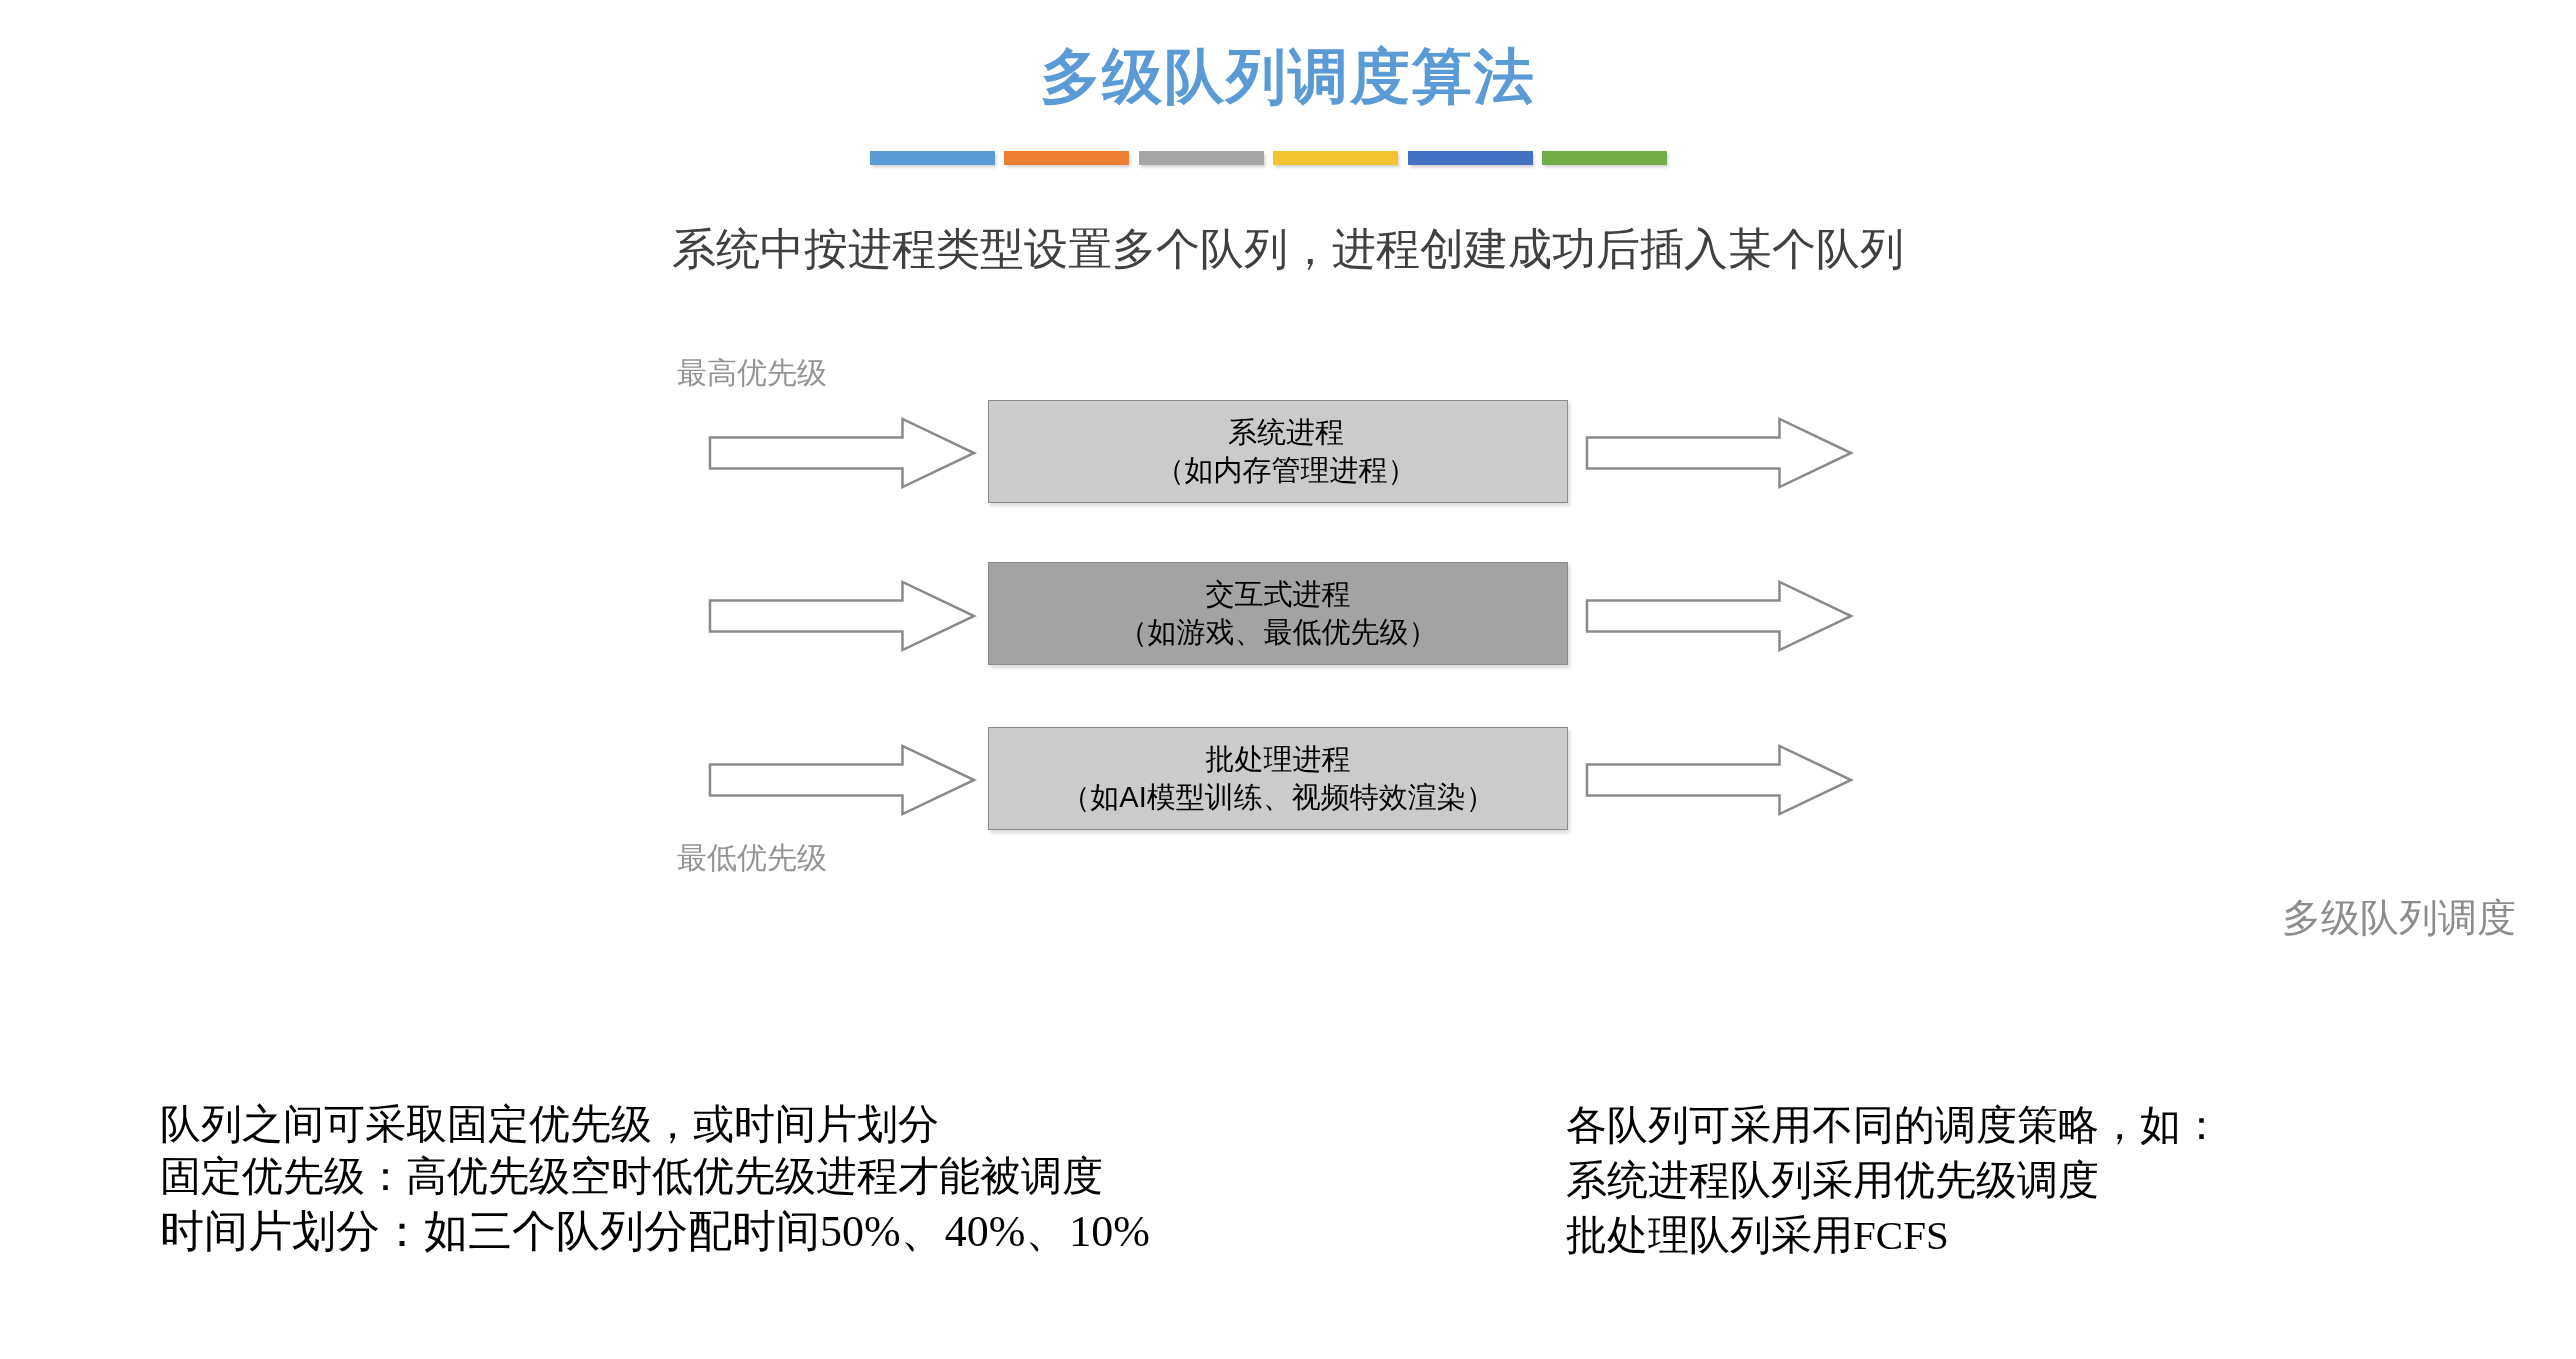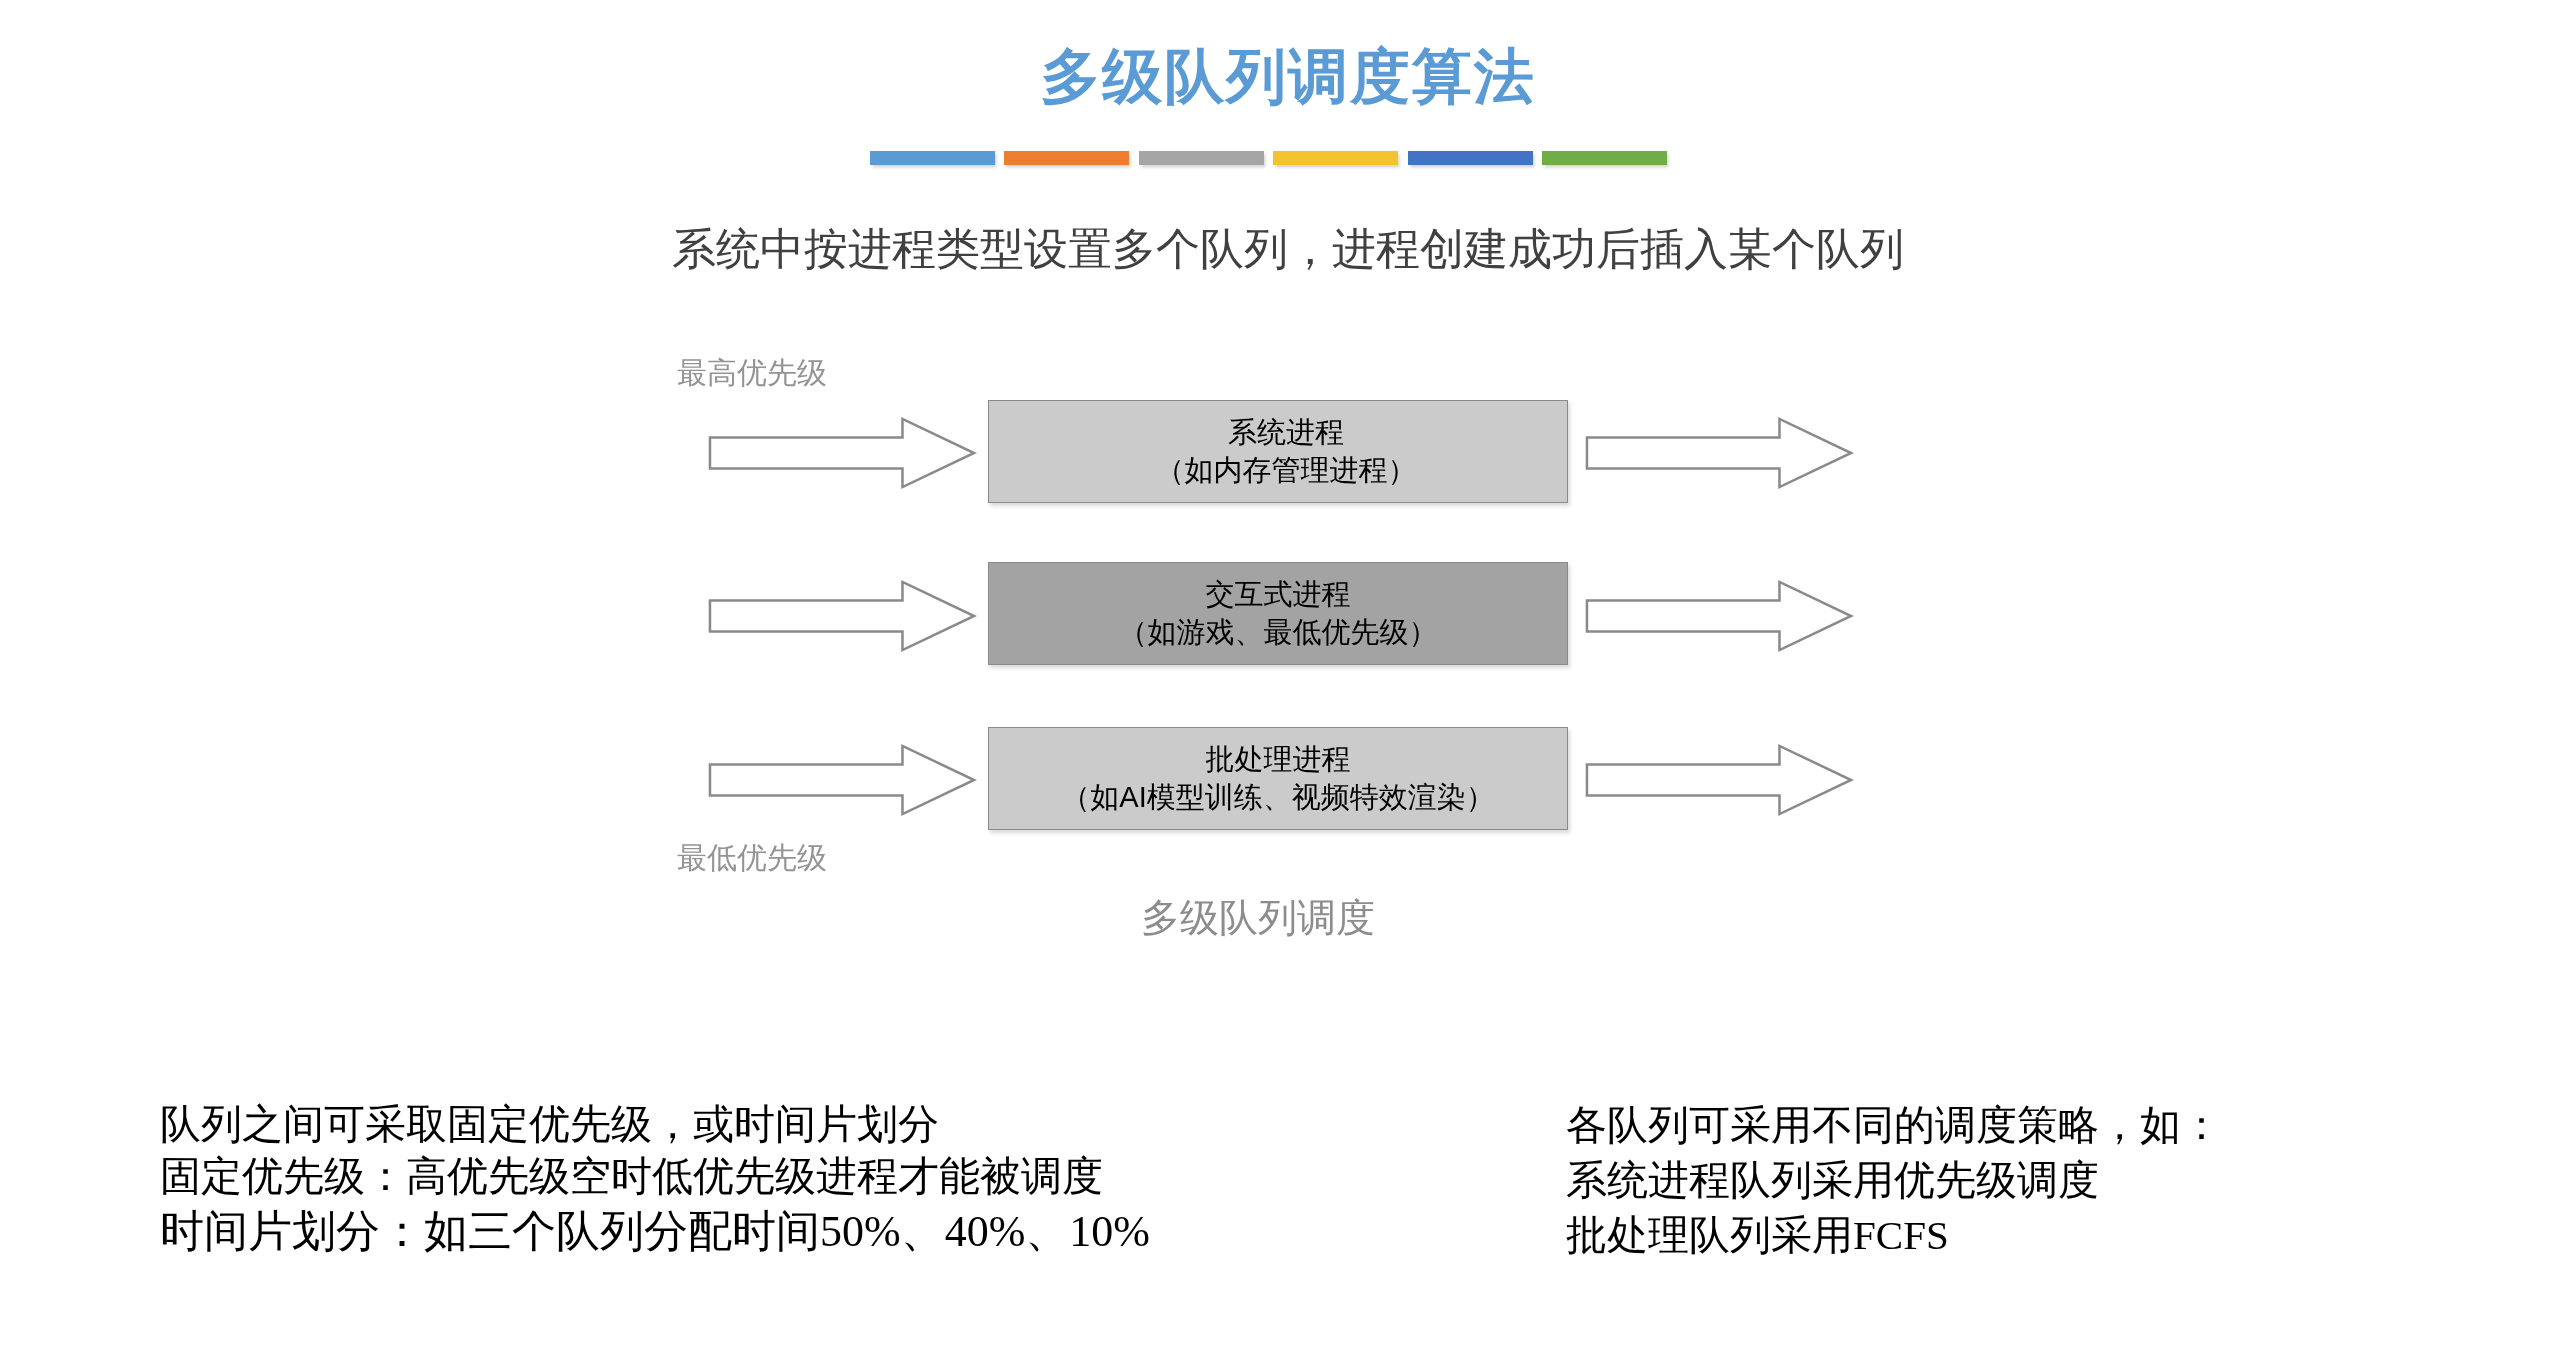--- a/index.html
+++ b/index.html
@@ -73,22 +73,22 @@
 
   .arrow{position:absolute;height:72px;}
   .arrow svg{display:block;width:100%;height:100%;overflow:visible;}
   .arrow-in{left:709px;width:267px;}
   .arrow-out{left:1586px;width:267px;}
   .arw-1{top:406px;}
   .arw-2{top:569px;}
   .arw-3{top:733px;}
 
   .caption{
-    position:absolute;left:8px;top:880px;width:2500px;
-    text-align:center;
+    position:absolute;left:16px;top:880px;width:2500px;
+    text-align:right;
     font-family:"Liberation Sans","DejaVu Sans",sans-serif;
     font-size:39px;color:#8d8d8d;white-space:nowrap;
   }
 
   
   .notes-left{
     position:absolute;left:160px;top:1098px;
     font-family:"Liberation Serif","DejaVu Serif",serif;
     color:#000000;
   }

